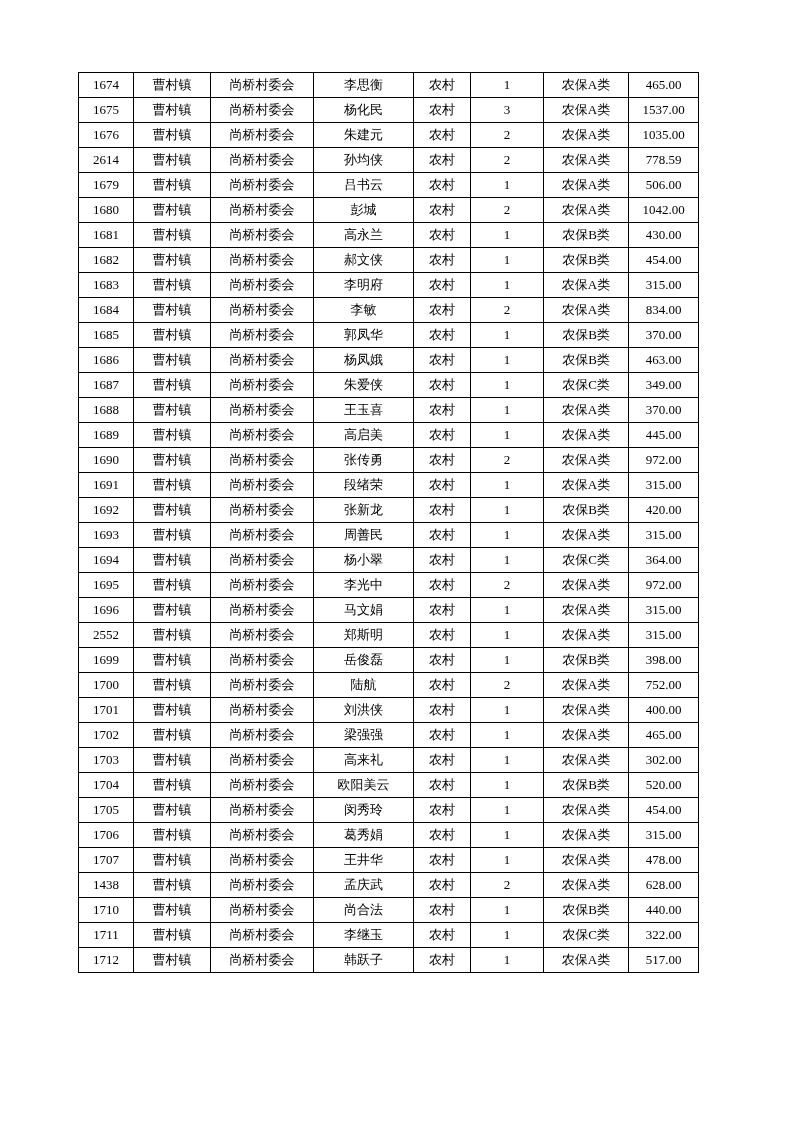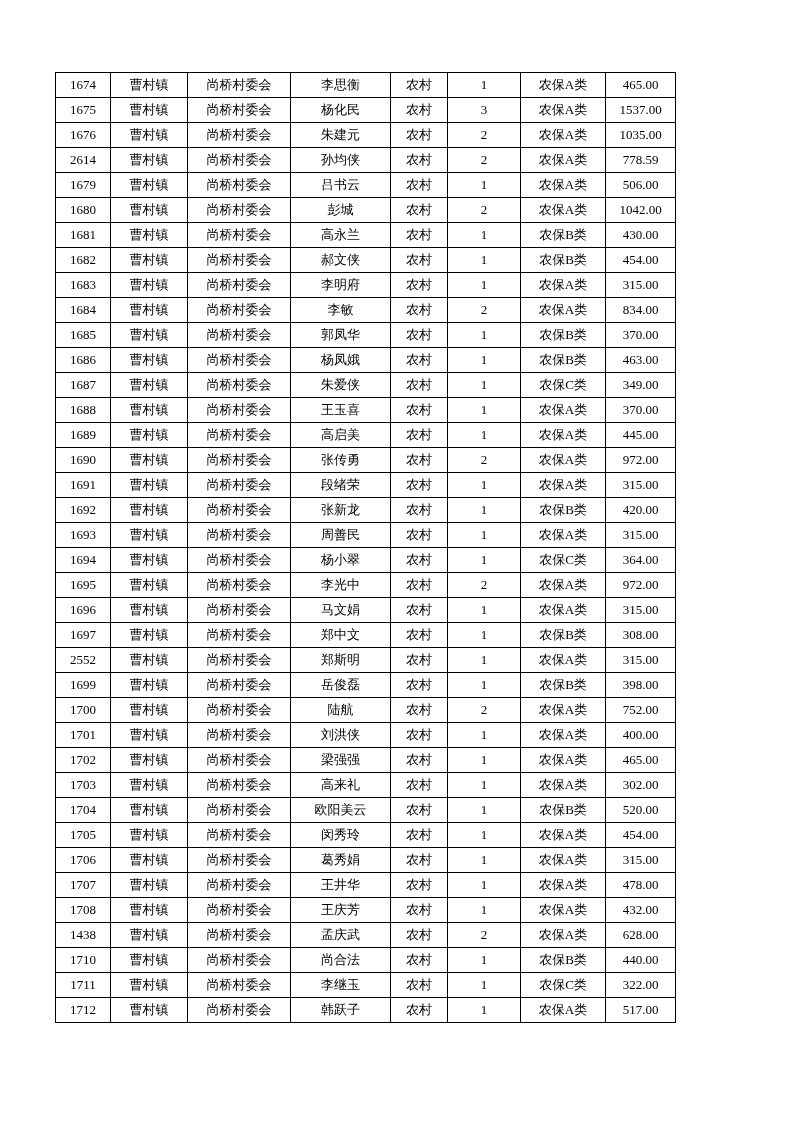--- a/index.html
+++ b/index.html
@@ -9,21 +9,21 @@
   }
   body {
     width: 793px;
     height: 1122px;
     position: relative;
     font-family: "Liberation Serif", "DejaVu Serif", serif;
     color: #000000;
   }
   .sheet {
     position: absolute;
-    left: 55px;
+    left: 78px;
     top: 72px;
   }
   table.grid {
     border-collapse: collapse;
     table-layout: fixed;
   }
   table.grid td {
     border: 1px solid #000000;
     height: 24px;
     font-size: 13px;
@@ -278,30 +278,20 @@
           <td class="cell-seq">1696</td>
           <td class="cell-town">曹村镇</td>
           <td class="cell-village">尚桥村委会</td>
           <td class="cell-name">马文娟</td>
           <td class="cell-area">农村</td>
           <td class="cell-count">1</td>
           <td class="cell-category">农保A类</td>
           <td class="cell-amount">315.00</td>
         </tr>
         <tr>
-          <td class="cell-seq">1697</td>
-          <td class="cell-town">曹村镇</td>
-          <td class="cell-village">尚桥村委会</td>
-          <td class="cell-name">郑中文</td>
-          <td class="cell-area">农村</td>
-          <td class="cell-count">1</td>
-          <td class="cell-category">农保B类</td>
-          <td class="cell-amount">308.00</td>
-        </tr>
-        <tr>
           <td class="cell-seq">2552</td>
           <td class="cell-town">曹村镇</td>
           <td class="cell-village">尚桥村委会</td>
           <td class="cell-name">郑斯明</td>
           <td class="cell-area">农村</td>
           <td class="cell-count">1</td>
           <td class="cell-category">农保A类</td>
           <td class="cell-amount">315.00</td>
         </tr>
         <tr>
@@ -386,30 +376,20 @@
         </tr>
         <tr>
           <td class="cell-seq">1707</td>
           <td class="cell-town">曹村镇</td>
           <td class="cell-village">尚桥村委会</td>
           <td class="cell-name">王井华</td>
           <td class="cell-area">农村</td>
           <td class="cell-count">1</td>
           <td class="cell-category">农保A类</td>
           <td class="cell-amount">478.00</td>
-        </tr>
-        <tr>
-          <td class="cell-seq">1708</td>
-          <td class="cell-town">曹村镇</td>
-          <td class="cell-village">尚桥村委会</td>
-          <td class="cell-name">王庆芳</td>
-          <td class="cell-area">农村</td>
-          <td class="cell-count">1</td>
-          <td class="cell-category">农保A类</td>
-          <td class="cell-amount">432.00</td>
         </tr>
         <tr>
           <td class="cell-seq">1438</td>
           <td class="cell-town">曹村镇</td>
           <td class="cell-village">尚桥村委会</td>
           <td class="cell-name">孟庆武</td>
           <td class="cell-area">农村</td>
           <td class="cell-count">2</td>
           <td class="cell-category">农保A类</td>
           <td class="cell-amount">628.00</td>

